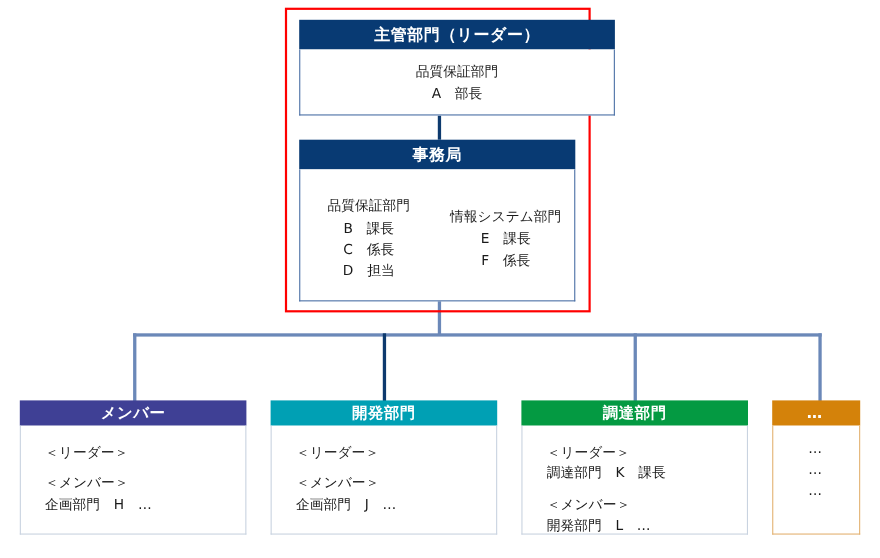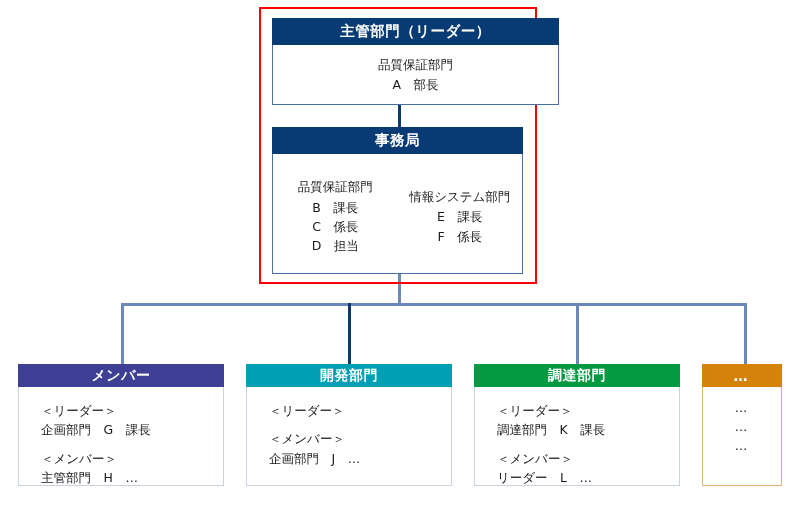--- a/index.html
+++ b/index.html
@@ -130,25 +130,24 @@
       </div>
 
     </div>
   </div>
 
   <div class="card dept" id="card-plan">
     <div class="card-header">メンバー</div>
     <div class="card-body">
       <div class="blk">
         <div class="ln">＜リーダー＞</div>
-        <div class="ln">企画部門　G　課長</div>
       </div>
       <div class="blk">
         <div class="ln">＜メンバー＞</div>
-        <div class="ln">主管部門　H　…</div>
+        <div class="ln">企画部門　H　…</div>
       </div>
     </div>
   </div>
 
   <div class="card dept" id="card-dev">
     <div class="card-header">開発部門</div>
     <div class="card-body">
       <div class="blk">
         <div class="ln">＜リーダー＞</div>
       </div>
@@ -161,21 +160,21 @@
 
   <div class="card dept" id="card-proc">
     <div class="card-header">調達部門</div>
     <div class="card-body">
       <div class="blk">
         <div class="ln">＜リーダー＞</div>
         <div class="ln">調達部門　K　課長</div>
       </div>
       <div class="blk">
         <div class="ln">＜メンバー＞</div>
-        <div class="ln">リーダー　L　…</div>
+        <div class="ln">開発部門　L　…</div>
       </div>
     </div>
   </div>
 
   <div class="card dept" id="card-more">
     <div class="card-header">…</div>
     <div class="card-body">
       <div>…</div>
       <div>…</div>
       <div>…</div>

